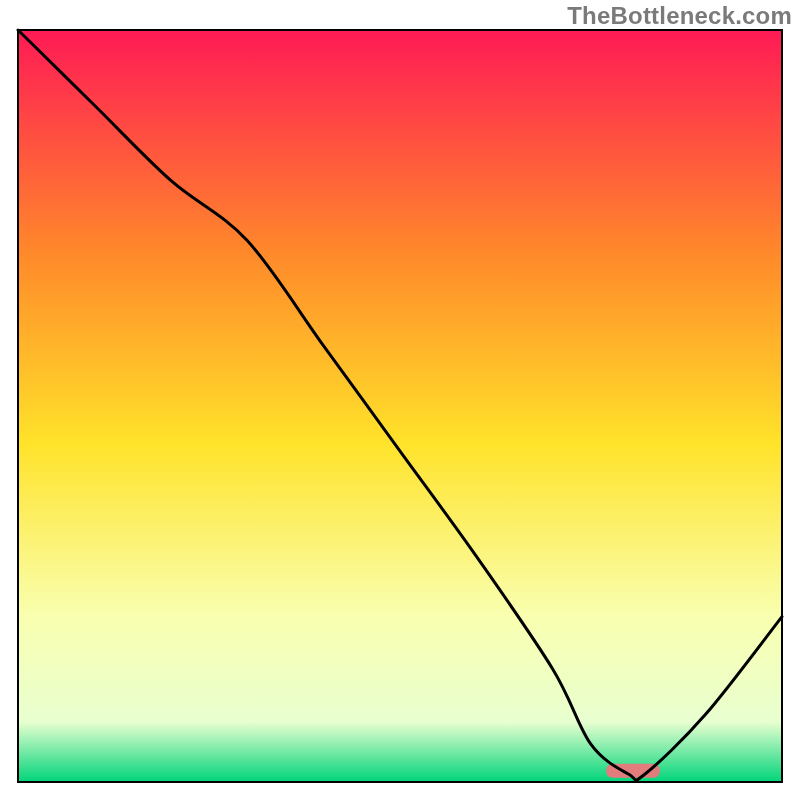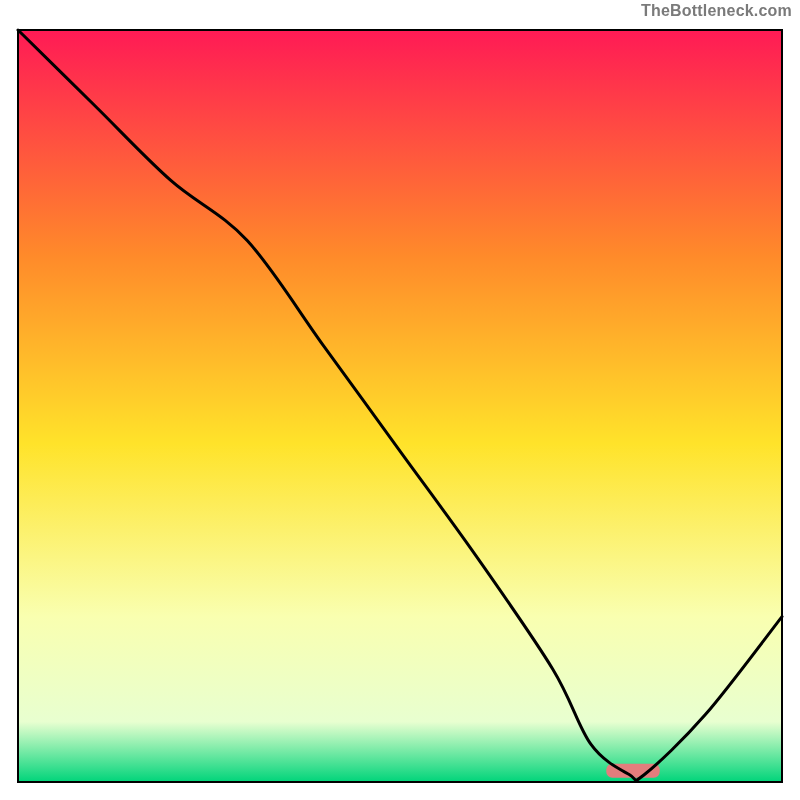--- a/index.html
+++ b/index.html
@@ -13,21 +13,21 @@
   }
   .wrap {
     position: relative;
     width: 800px;
     height: 800px;
   }
   .watermark {
     position: absolute;
     top: 2px;
     right: 8px;
-    font-size: 16px;
+    font-size: 24px;
     font-weight: 600;
     color: #7a7a7a;
     letter-spacing: 0.2px;
     z-index: 5;
   }
   svg {
     position: absolute;
     top: 0;
     left: 0;
   }

